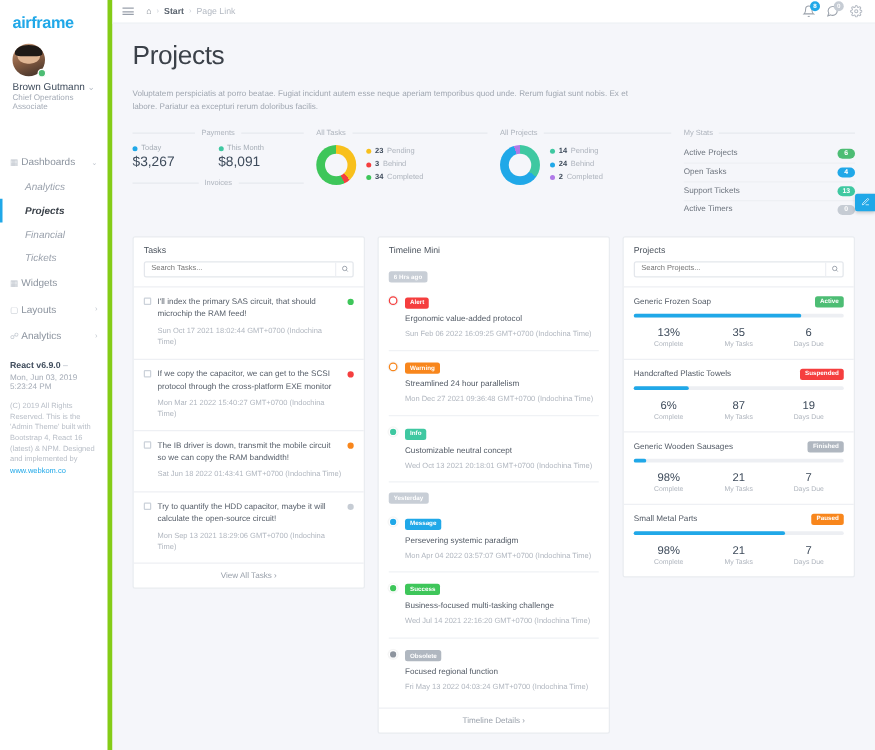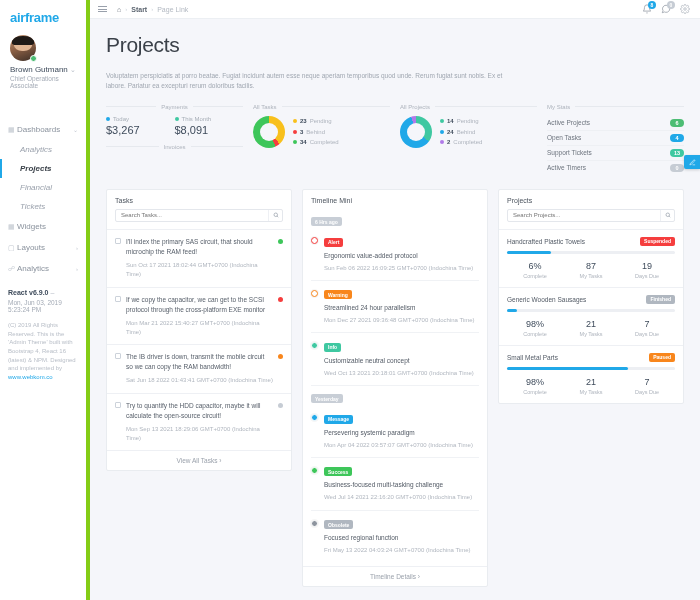--- a/index.html
+++ b/index.html
@@ -530,20 +530,43 @@
           <div class="searchbox">
             <input type="text" placeholder="Search Projects..." style="">
             <span class="sbtn">
               <svg width="6" height="6" viewBox="0 0 24 24" fill="none" stroke="#9aa1ab" stroke-width="3">
                   <circle cx="11" cy="11" r="7"></circle>
                   <path d="M21 21l-4.5-4.5"></path>
                 </svg>
             </span>
           </div>
 
+          <div class="proj">
+            <div class="proj-head">
+              <span class="proj-name">Generic Frozen Soap</span>
+              <span class="badge" style="background:#4dbd74">Active</span>
+            </div>
+            <div class="bar">
+                <i style="width:80%"></i>
+              </div>
+            <div class="proj-stats">
+              <div class="ps">
+                  <div class="v">13%</div>
+                  <div class="k">Complete</div>
+                </div>
+              <div class="ps">
+                  <div class="v">35</div>
+                  <div class="k">My Tasks</div>
+                </div>
+              <div class="ps">
+                  <div class="v">6</div>
+                  <div class="k">Days Due</div>
+                </div>
+            </div>
+          </div>
 
           <div class="proj">
             <div class="proj-head">
               <span class="proj-name">Handcrafted Plastic Towels</span>
               <span class="badge" style="background:#f53e3e">Suspended</span>
             </div>
             <div class="bar">
                 <i style="width:26%"></i>
               </div>
             <div class="proj-stats">

